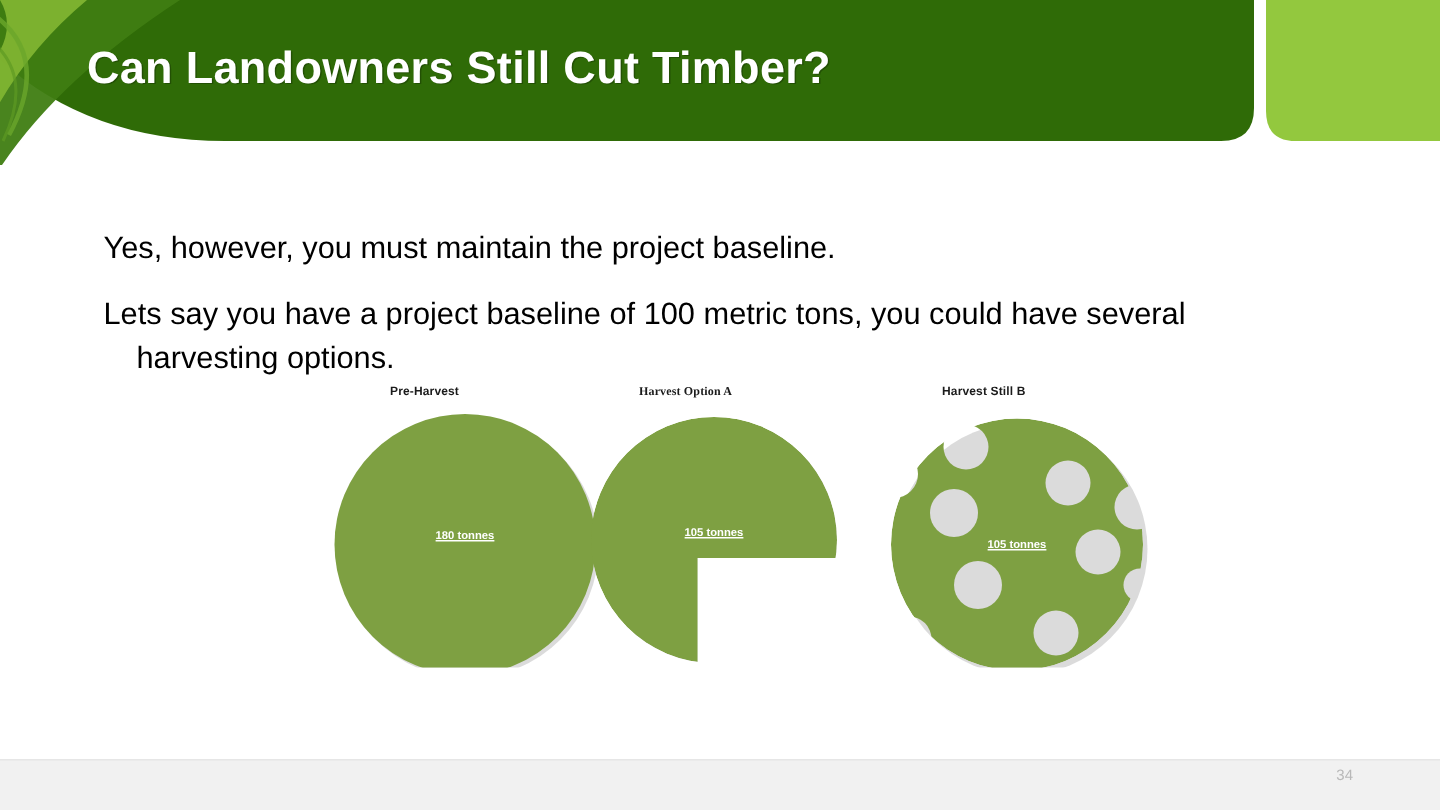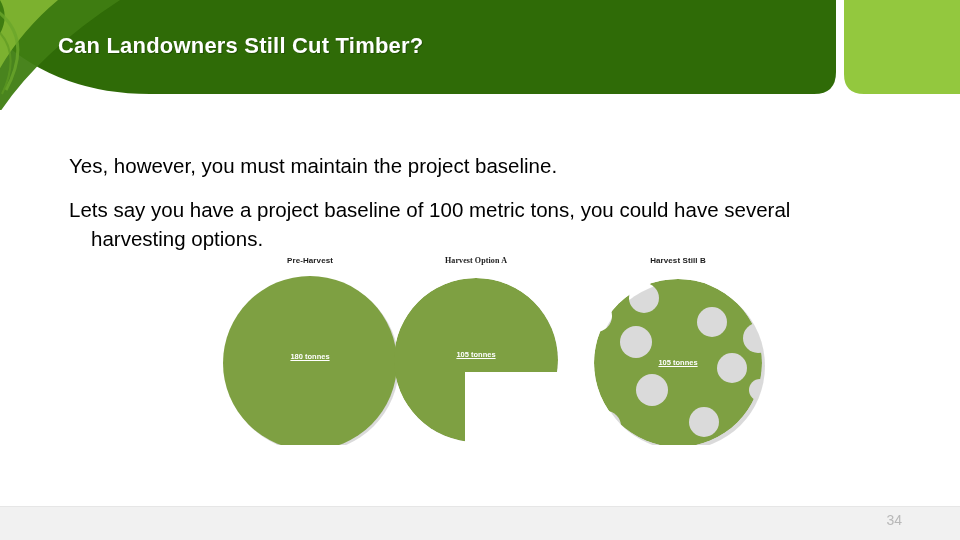--- a/index.html
+++ b/index.html
@@ -34,21 +34,21 @@
   .header-svg {
     position: absolute;
     left: 0;
     top: 0;
   }
   .title {
     position: absolute;
     left: 58px;
     top: 26px;
     width: 760px;
-    font-size: 22px;
+    font-size: 30px;
     font-weight: bold;
     color: #ffffff;
     letter-spacing: 0.2px;
     text-shadow: 1px 1px 0 rgba(0,0,0,0.25);
     line-height: 40px;
     white-space: nowrap;
   }
 
   
   .body-text {
@@ -82,21 +82,21 @@
   .diagram svg {
     display: block;
   }
   .shape-caption {
     position: absolute;
     font-size: 8px;
     font-weight: bold;
     color: #1b1b1b;
     letter-spacing: 0.1px;
     white-space: nowrap;
-    text-align: center;
+    text-align: left;
   }
   .shape-value {
     position: absolute;
     font-size: 7.5px;
     font-weight: bold;
     color: #ffffff;
     text-decoration: underline;
     white-space: nowrap;
     text-align: center;
   }
@@ -108,21 +108,21 @@
     top: 506px;
     width: 960px;
     height: 34px;
     background: #f1f1f1;
     border-top: 1px solid #e6e6e6;
   }
   .page-number {
     position: absolute;
     right: 58px;
     top: 512px;
-    font-size: 14px;
+    font-size: 10px;
     color: #b8b8b8;
     text-align: right;
   }
 </style>
 </head>
 <body>
 
 <div class="slide">
 
   <div class="header-wrap">

